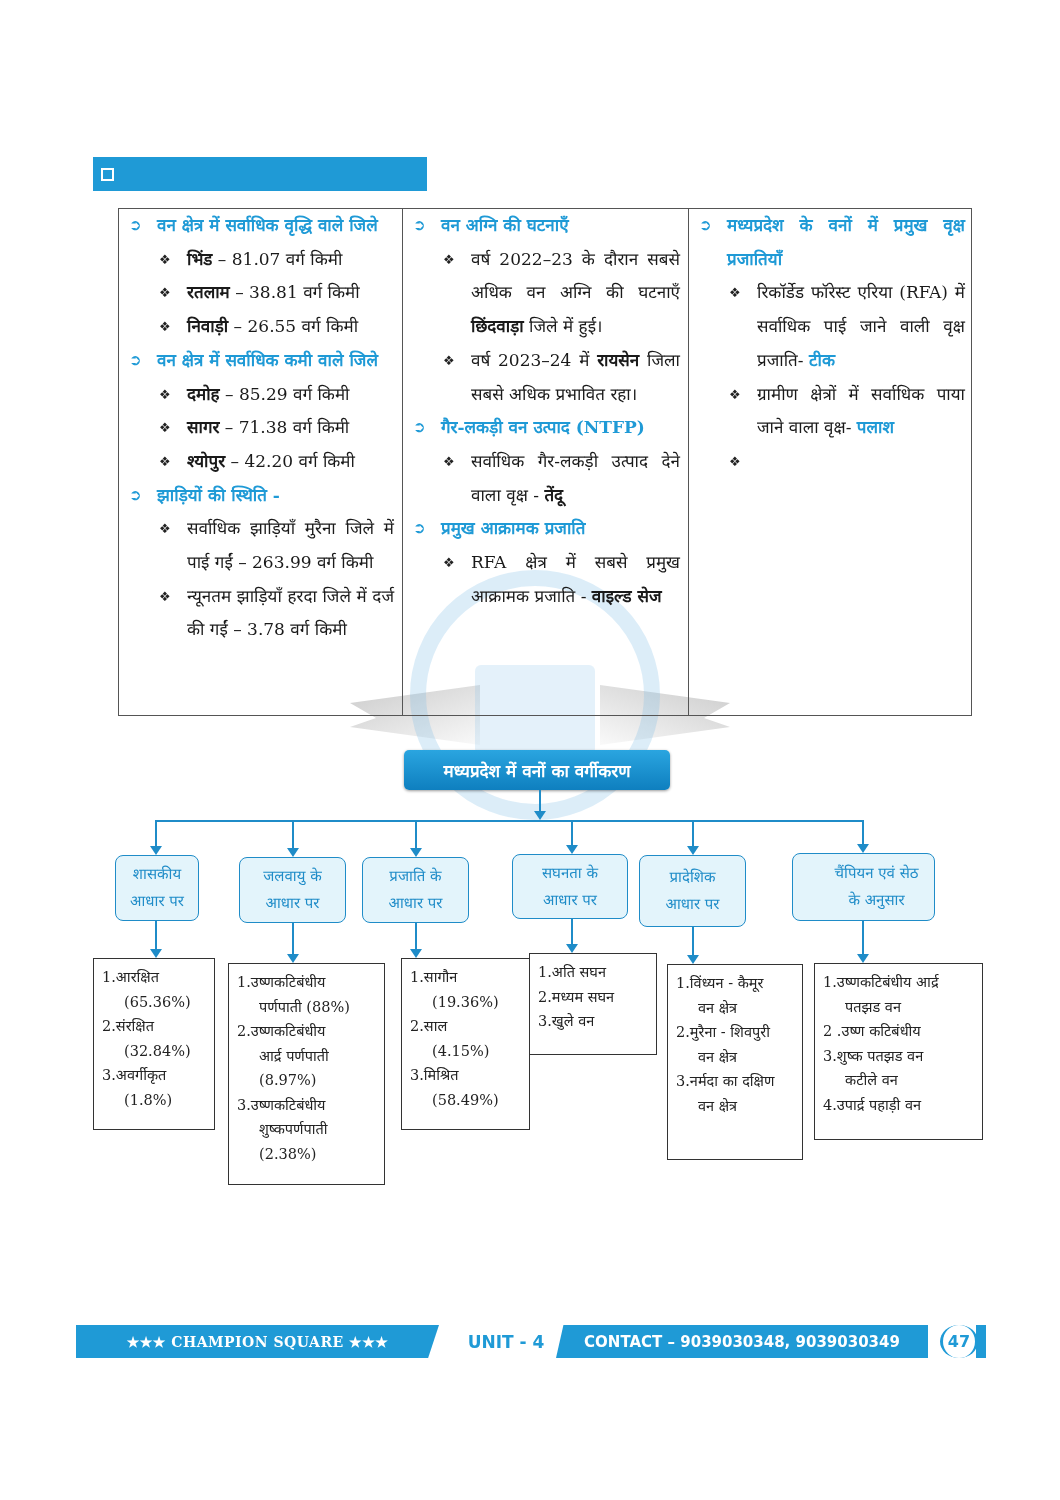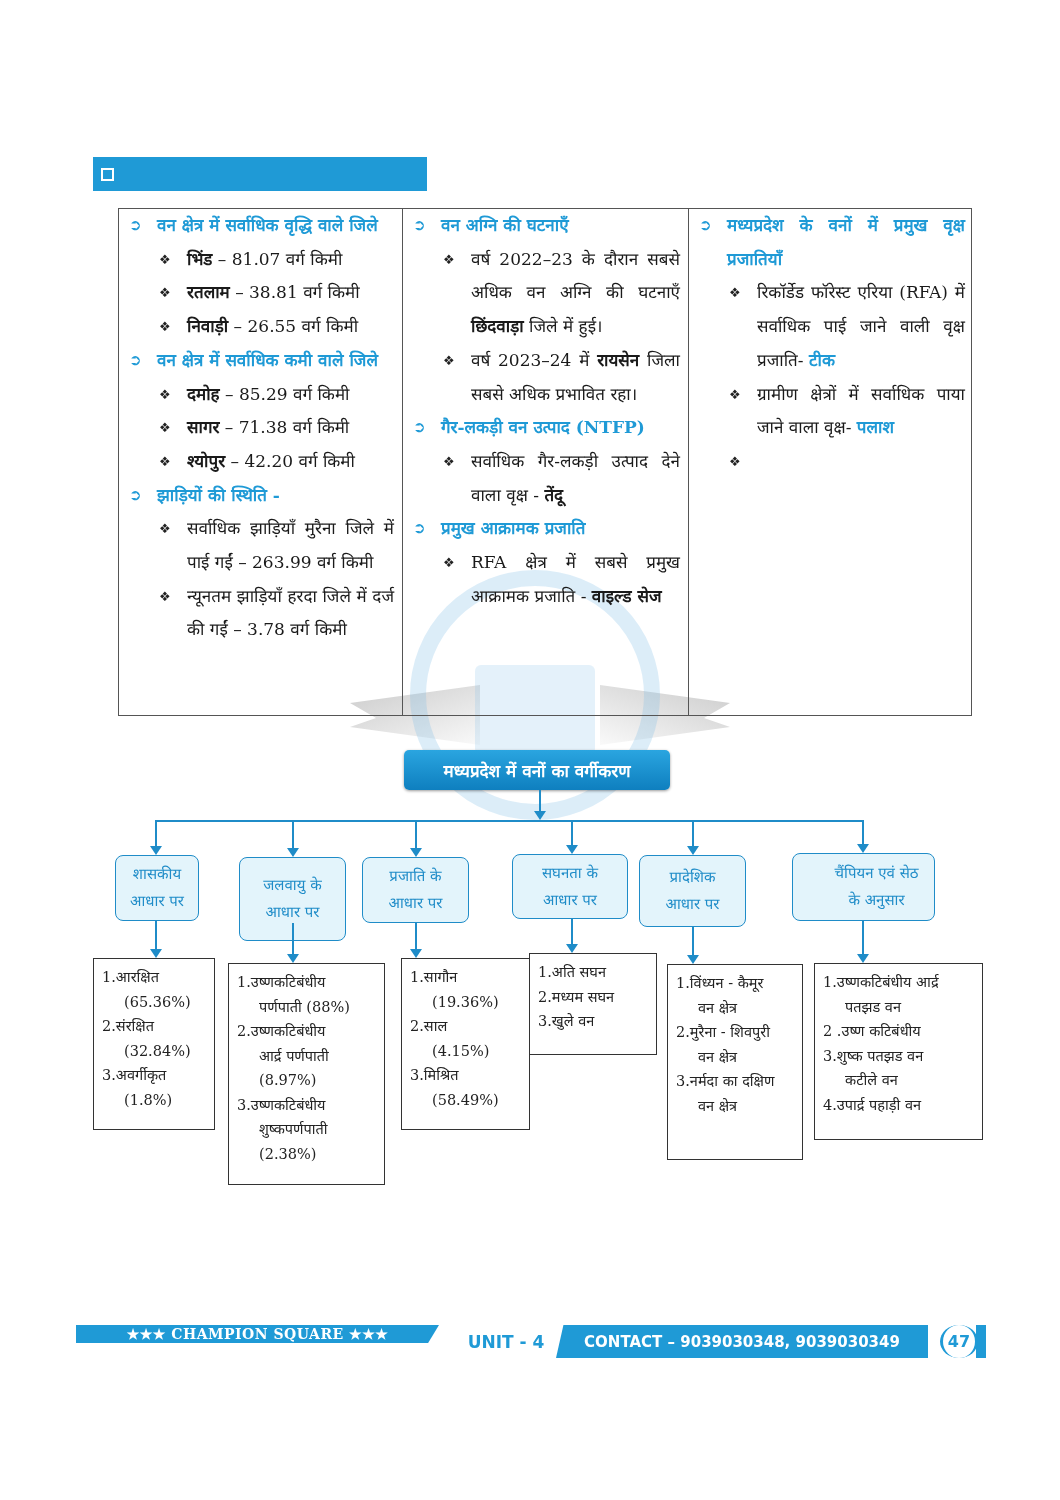--- a/index.html
+++ b/index.html
@@ -38,21 +38,21 @@
 
   .cat-box { position: absolute; background: #e3f4fb; border: 1.5px solid #1f8cc8; border-radius: 8px; color: #1f8cc8; font-size: 15px; line-height: 27px; text-align: center; display: flex; flex-direction: column; justify-content: center; z-index: 2; }
 
   .detail-box { position: absolute; border: 1.5px solid #333; background: #fff; font-size: 14.5px; line-height: 24.5px; color: #222; padding: 6px 8px; z-index: 2; }
   .detail-box .row { display: flex; }
   .detail-box .num { flex-shrink: 0; }
   .detail-box .indent { padding-left: 22px; }
 
   
   .footer { position: absolute; left: 76px; top: 1325px; width: 910px; height: 33px; z-index: 2; }
-  .footer .brand { position: absolute; left: 0; top: 0; width: 363px; height: 18px; background: #1f9ad6; color: #fff; font-weight: bold; font-size: 14px; display: flex; align-items: center; justify-content: center; clip-path: polygon(0 0, 100% 0, 97% 100%, 0 100%); letter-spacing: 0.5px; }
+  .footer .brand { position: absolute; left: 0; top: 0; width: 363px; height: 33px; background: #1f9ad6; color: #fff; font-weight: bold; font-size: 14px; display: flex; align-items: center; justify-content: center; clip-path: polygon(0 0, 100% 0, 97% 100%, 0 100%); letter-spacing: 0.5px; }
   .footer .unit { position: absolute; left: 385px; top: 0; width: 90px; height: 33px; color: #1f9ad6; font-family: "DejaVu Sans", sans-serif; font-weight: bold; font-size: 17px; display: flex; align-items: center; justify-content: center; }
   .footer .contact { position: absolute; left: 480px; top: 0; width: 372px; height: 33px; background: #1f9ad6; color: #fff; font-family: "DejaVu Sans", sans-serif; font-weight: bold; font-size: 15px; display: flex; align-items: center; justify-content: center; clip-path: polygon(2% 0, 100% 0, 100% 100%, 0 100%); }
   .footer .page { position: absolute; left: 856px; top: 0; width: 54px; height: 33px; display: flex; align-items: center; justify-content: center; }
   .footer .page .pg-circle { width: 38px; height: 33px; border-radius: 50%; background: #fff; border: 3px solid #1f9ad6; border-top: none; border-bottom: none; color: #1f9ad6; font-family: "DejaVu Sans", sans-serif; font-weight: bold; font-size: 16px; display: flex; align-items: center; justify-content: center; }
   .footer .page-tail { position: absolute; left: 900px; top: 0; width: 10px; height: 33px; background: #1f9ad6; }
 </style>
 </head>
 <body>
 
 <div class="watermark">
@@ -187,21 +187,21 @@
       </div>
       <div class="indent">(32.84%)</div>
       <div class="row">
         <span class="num">3.</span>
         <span>अवर्गीकृत</span>
       </div>
       <div class="indent">(1.8%)</div>
     </div>
     <div class="line" style="left: 292px; top: 820px; width: 2px; height: 29px;"></div>
     <div class="arrowhead" style="left: 287px; top: 848px;"></div>
-    <div class="cat-box" style="left: 239px; top: 857px; width: 107px; height: 84px;">
+    <div class="cat-box" style="left: 239px; top: 857px; width: 107px; height: 66px;">
       <div>जलवायु के</div>
       <div>आधार पर</div>
     </div>
     <div class="line" style="left: 292px; top: 923px; width: 2px; height: 32px;"></div>
     <div class="arrowhead" style="left: 287px; top: 954px;"></div>
     <div class="detail-box" style="left: 228px; top: 963px; width: 157px; height: 222px;">
       <div class="row">
         <span class="num">1.</span>
         <span>उष्णकटिबंधीय</span>
       </div>

